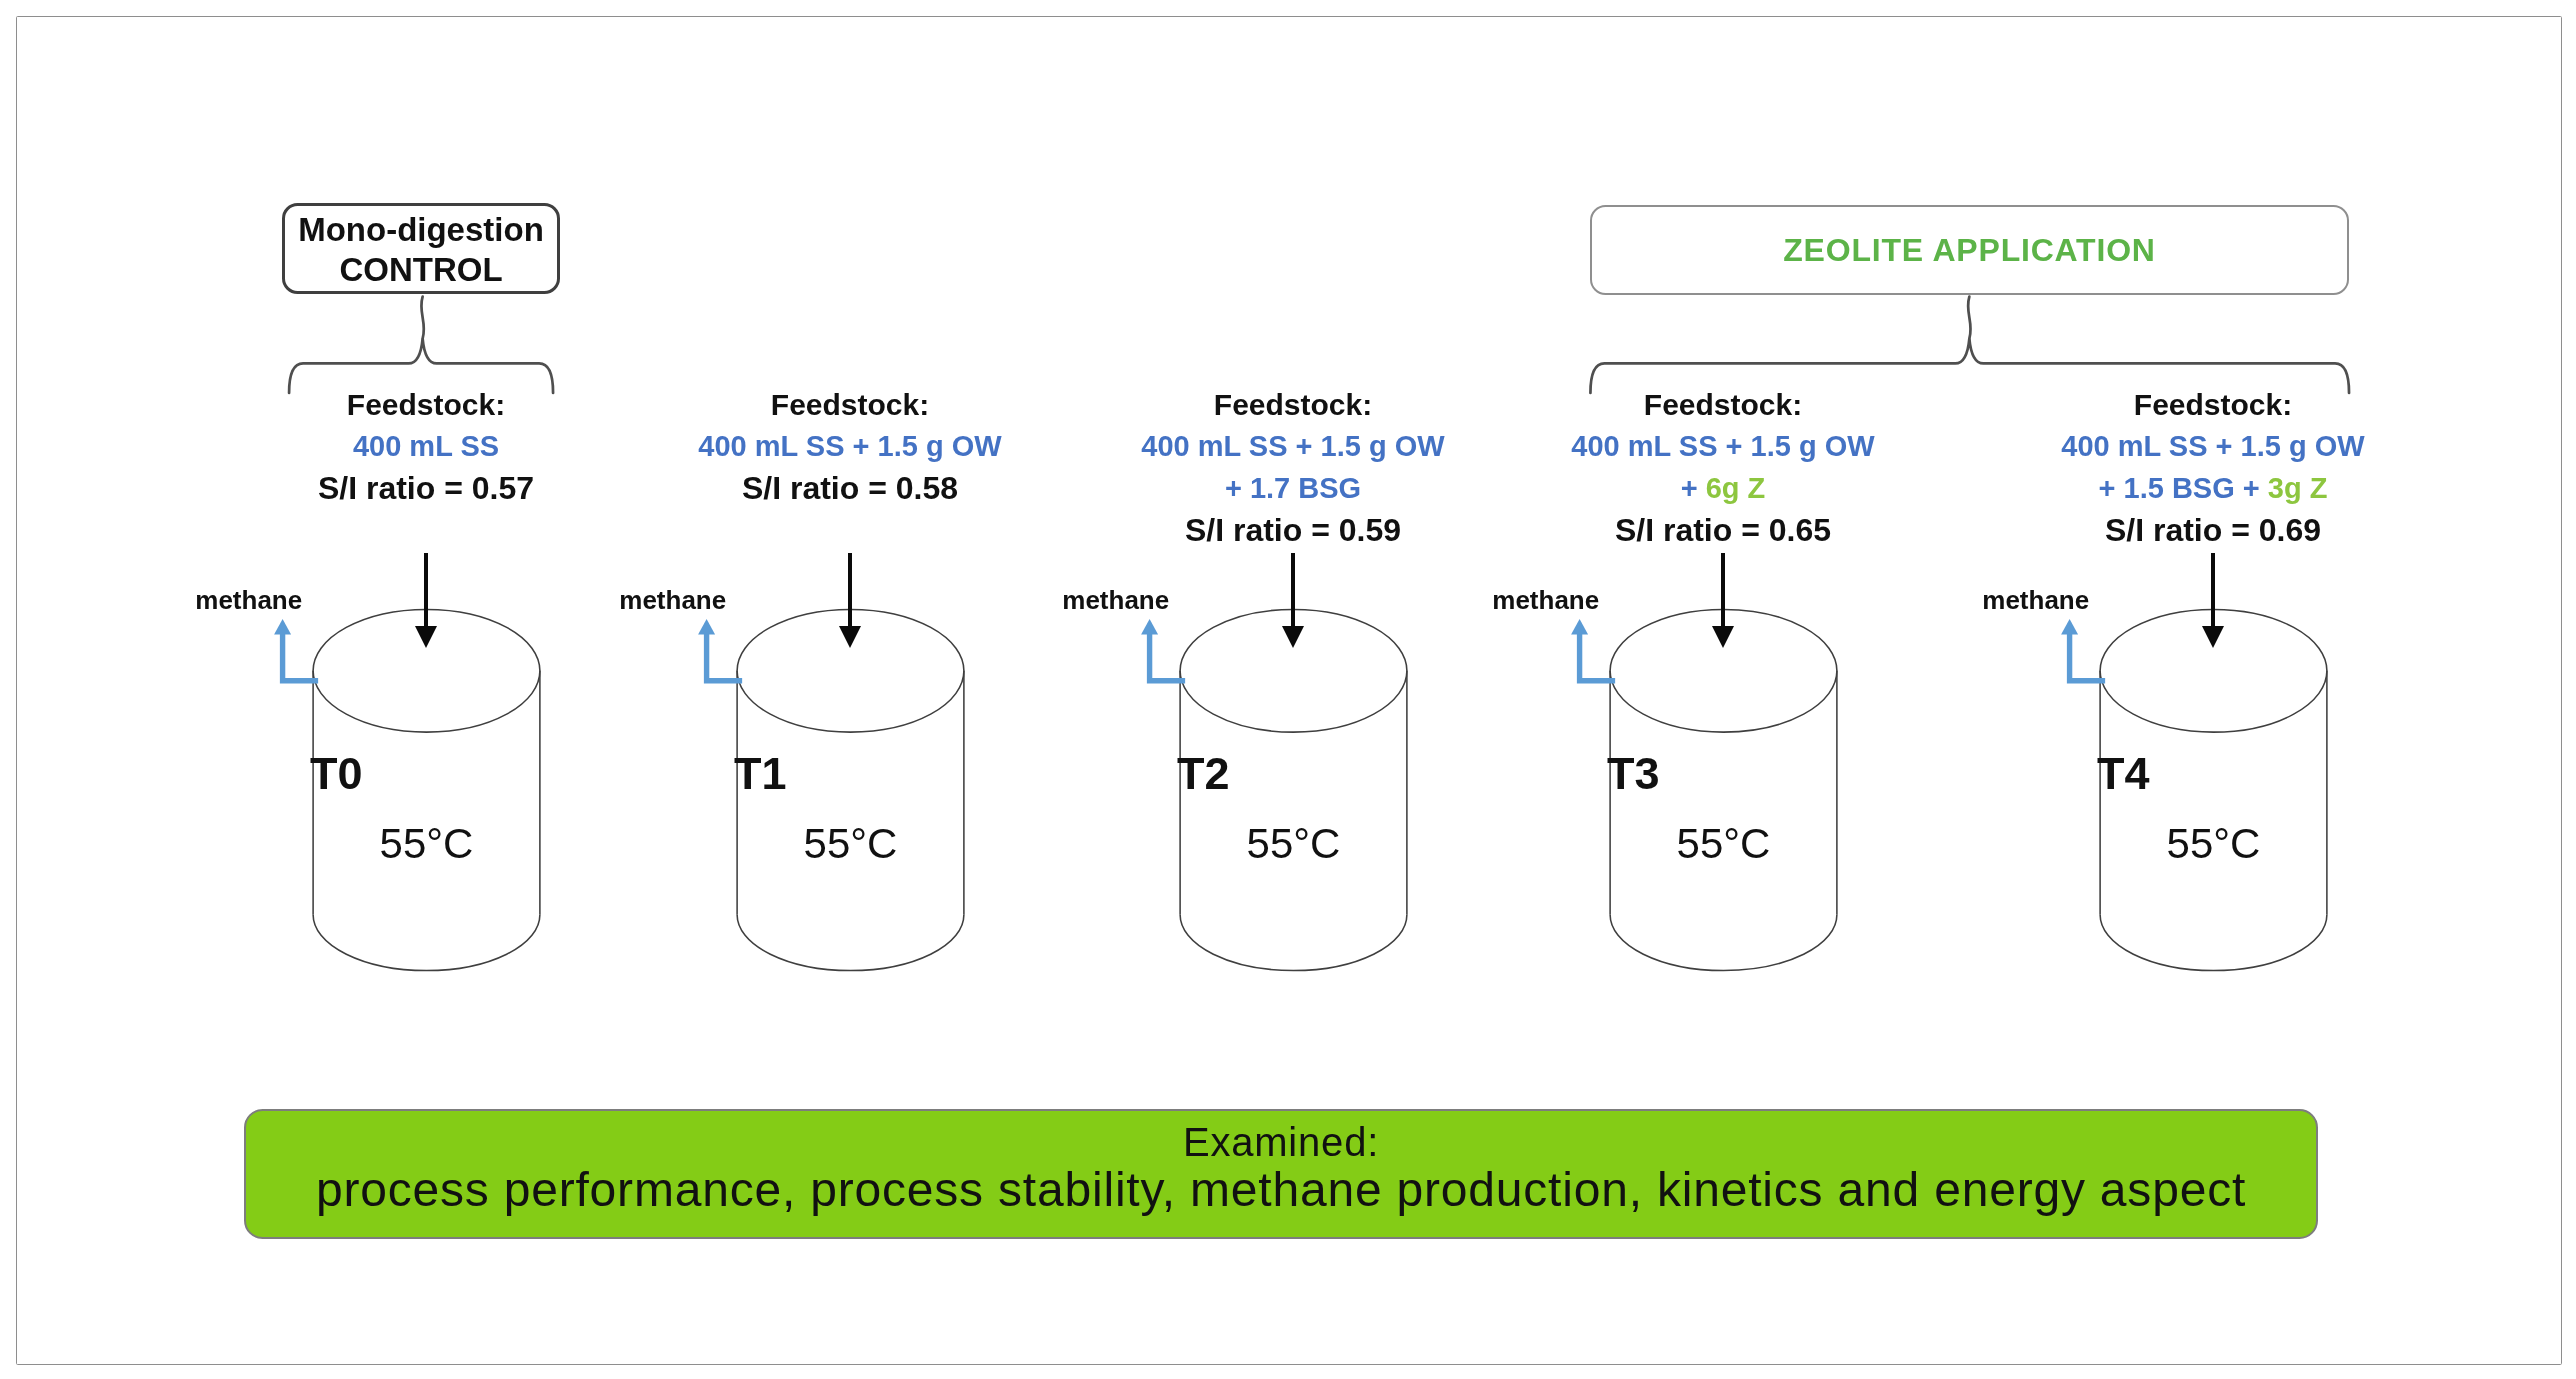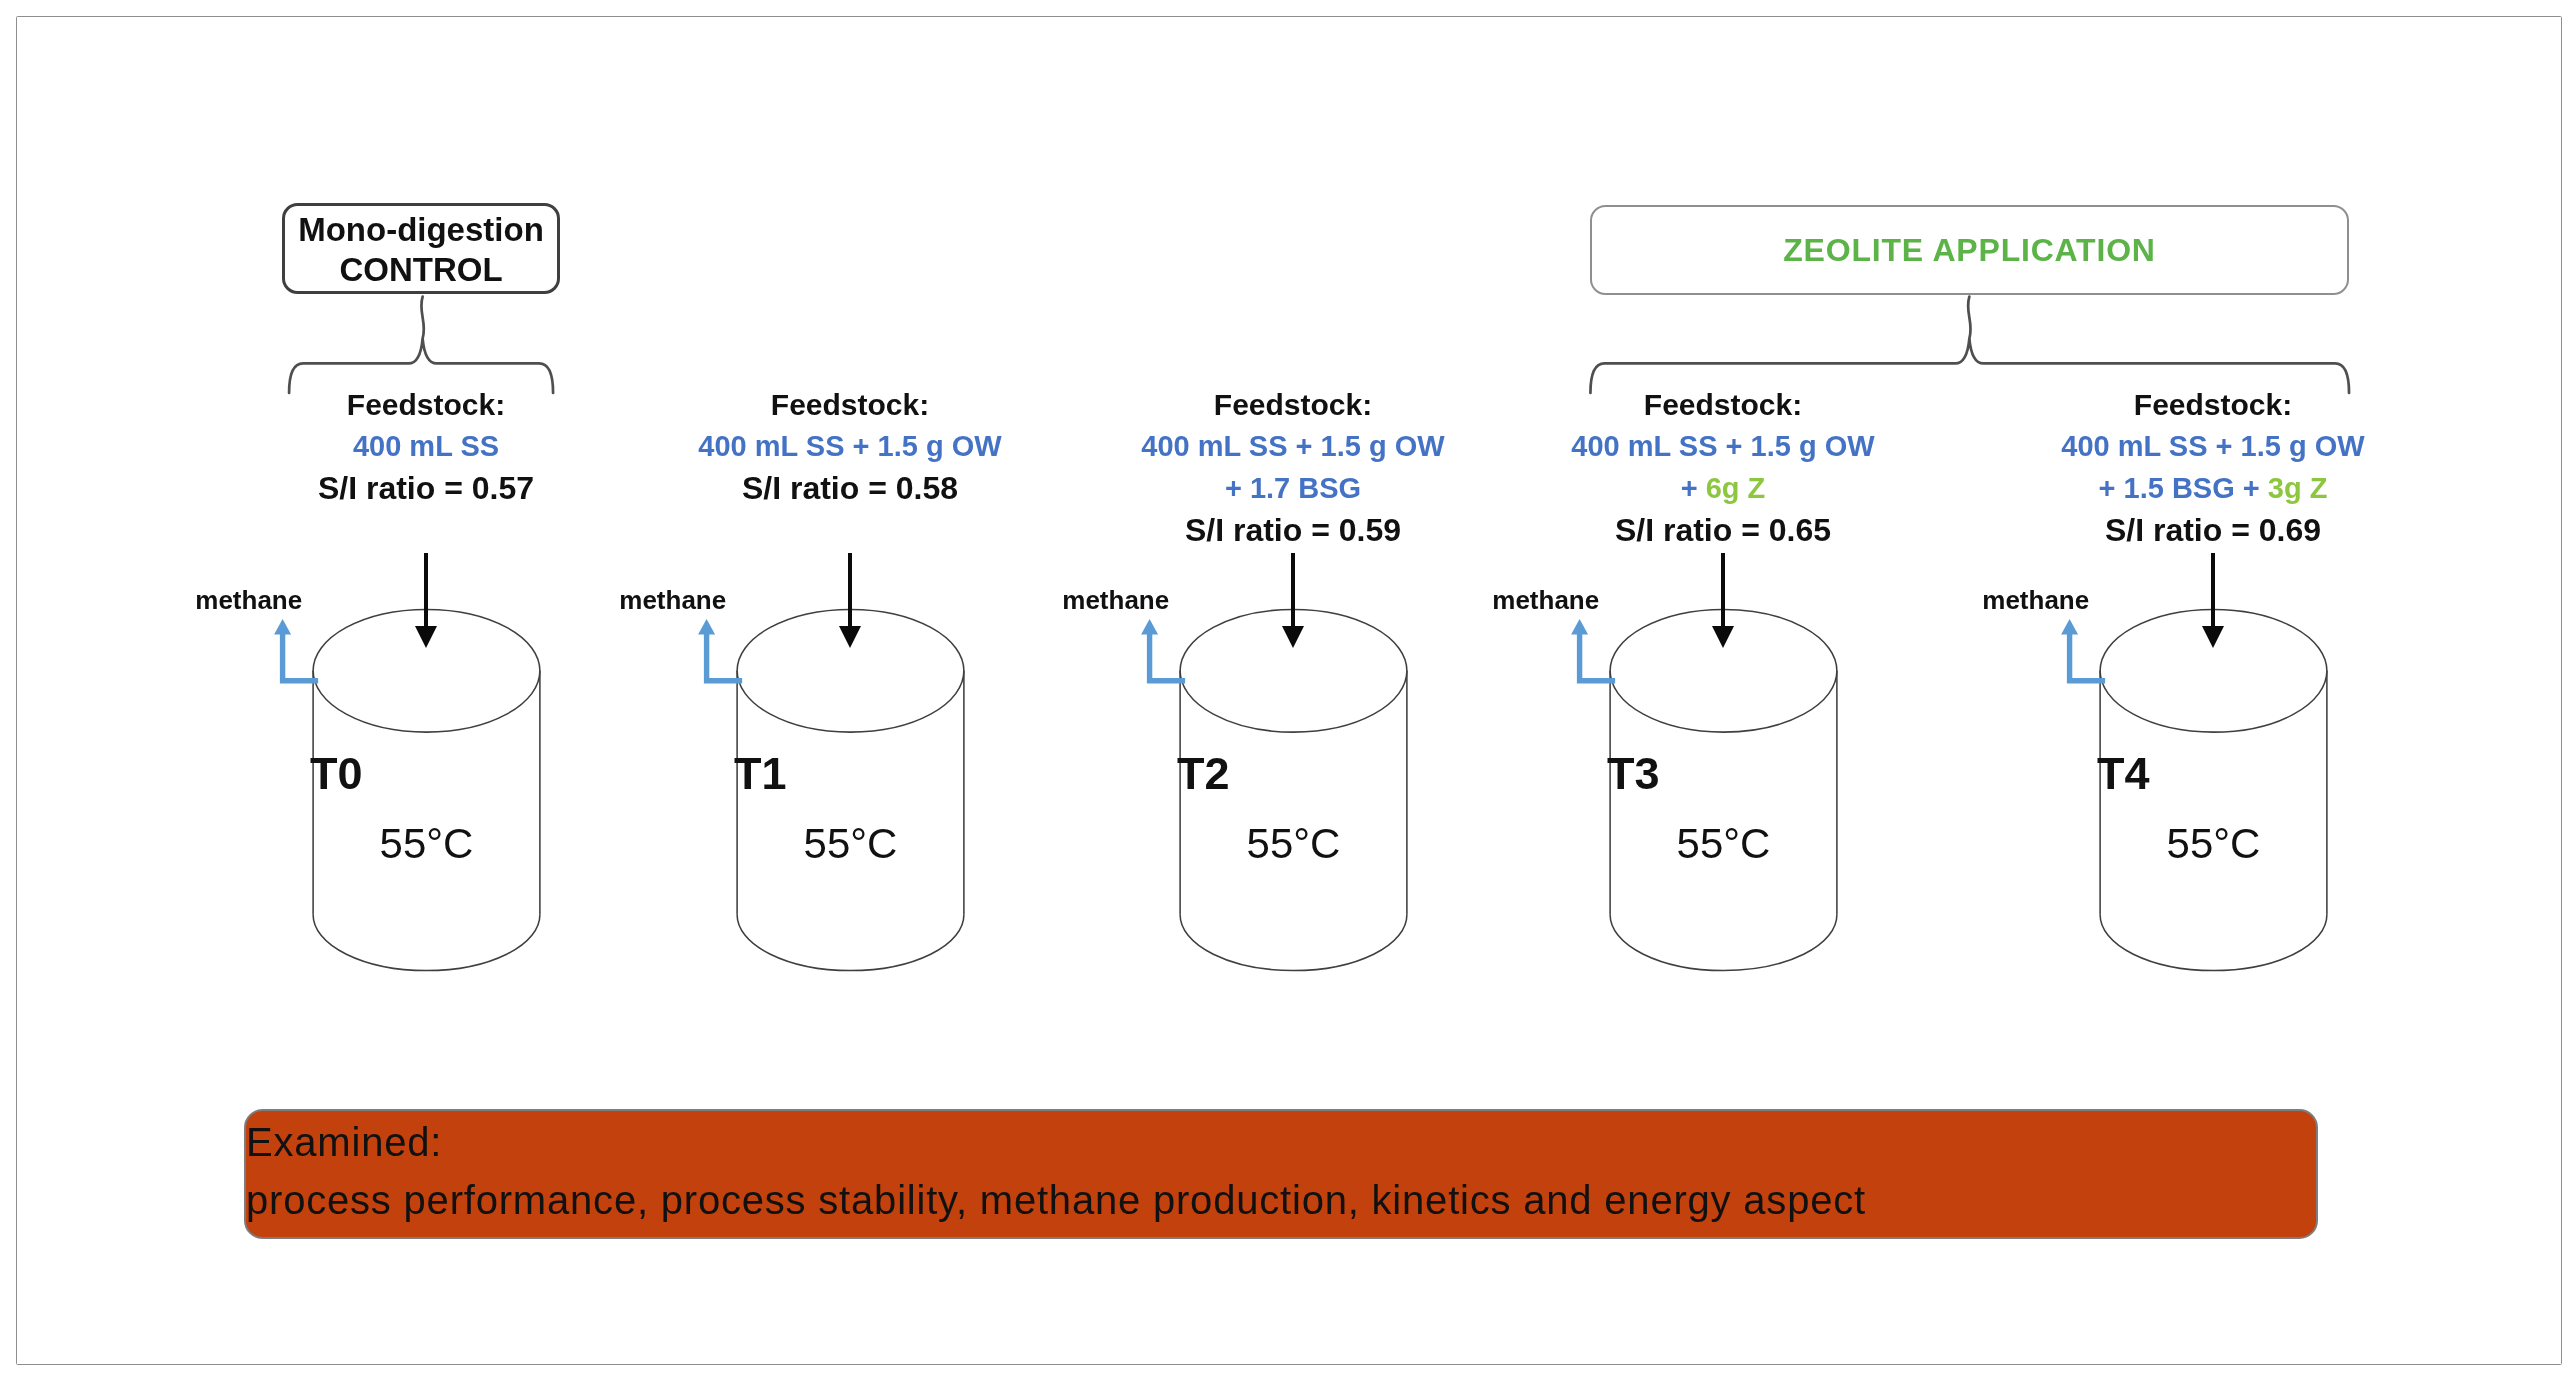--- a/index.html
+++ b/index.html
@@ -47,23 +47,23 @@
   .cyl-svg{position:absolute;left:0;top:0;width:233px;height:373px;}
   .cyl-svg .stroke{stroke:#3f3f3f;stroke-width:2;fill:none;}
   .t-name{position:absolute;left:0;top:143px;width:233px;text-align:left;font-weight:bold;font-size:45px;line-height:48px;color:var(--ink);}
   .t-temp{position:absolute;left:0;top:214px;width:233px;text-align:center;font-weight:normal;font-size:42px;line-height:45px;color:var(--ink);}
 
   .methane-arrow{position:absolute;left:-36px;top:12.4px;width:45px;height:68px;}
   .methane-text{position:absolute;left:-7.8px;top:-22px;transform:translateX(-100%);font-weight:bold;font-size:26px;color:var(--ink);white-space:nowrap;}
 
   
   #examined-box{position:absolute;left:244px;top:1109px;width:2074px;height:130px;box-sizing:border-box;
-    border:2.3px solid #7d7d7d;border-radius:18.6px;background:#c2410c;color:var(--ink);}
+    border:2.3px solid #7d7d7d;border-radius:18.6px;background:#84cc16;text-align:center;color:var(--ink);}
   .ex-line1{font-size:40px;line-height:47px;margin-top:7.8px;letter-spacing:0.8px;}
-  .ex-line2{font-size:40px;line-height:47px;margin-top:11px;letter-spacing:0.8px;}
+  .ex-line2{font-size:48px;line-height:47px;letter-spacing:0.8px;}
 </style>
 </head>
 <body>
 
 <div id="canvas">
 
   <div id="frame"></div>
 
   <div id="control-box" class="group-box">
     <div class="gline">Mono-digestion</div>

